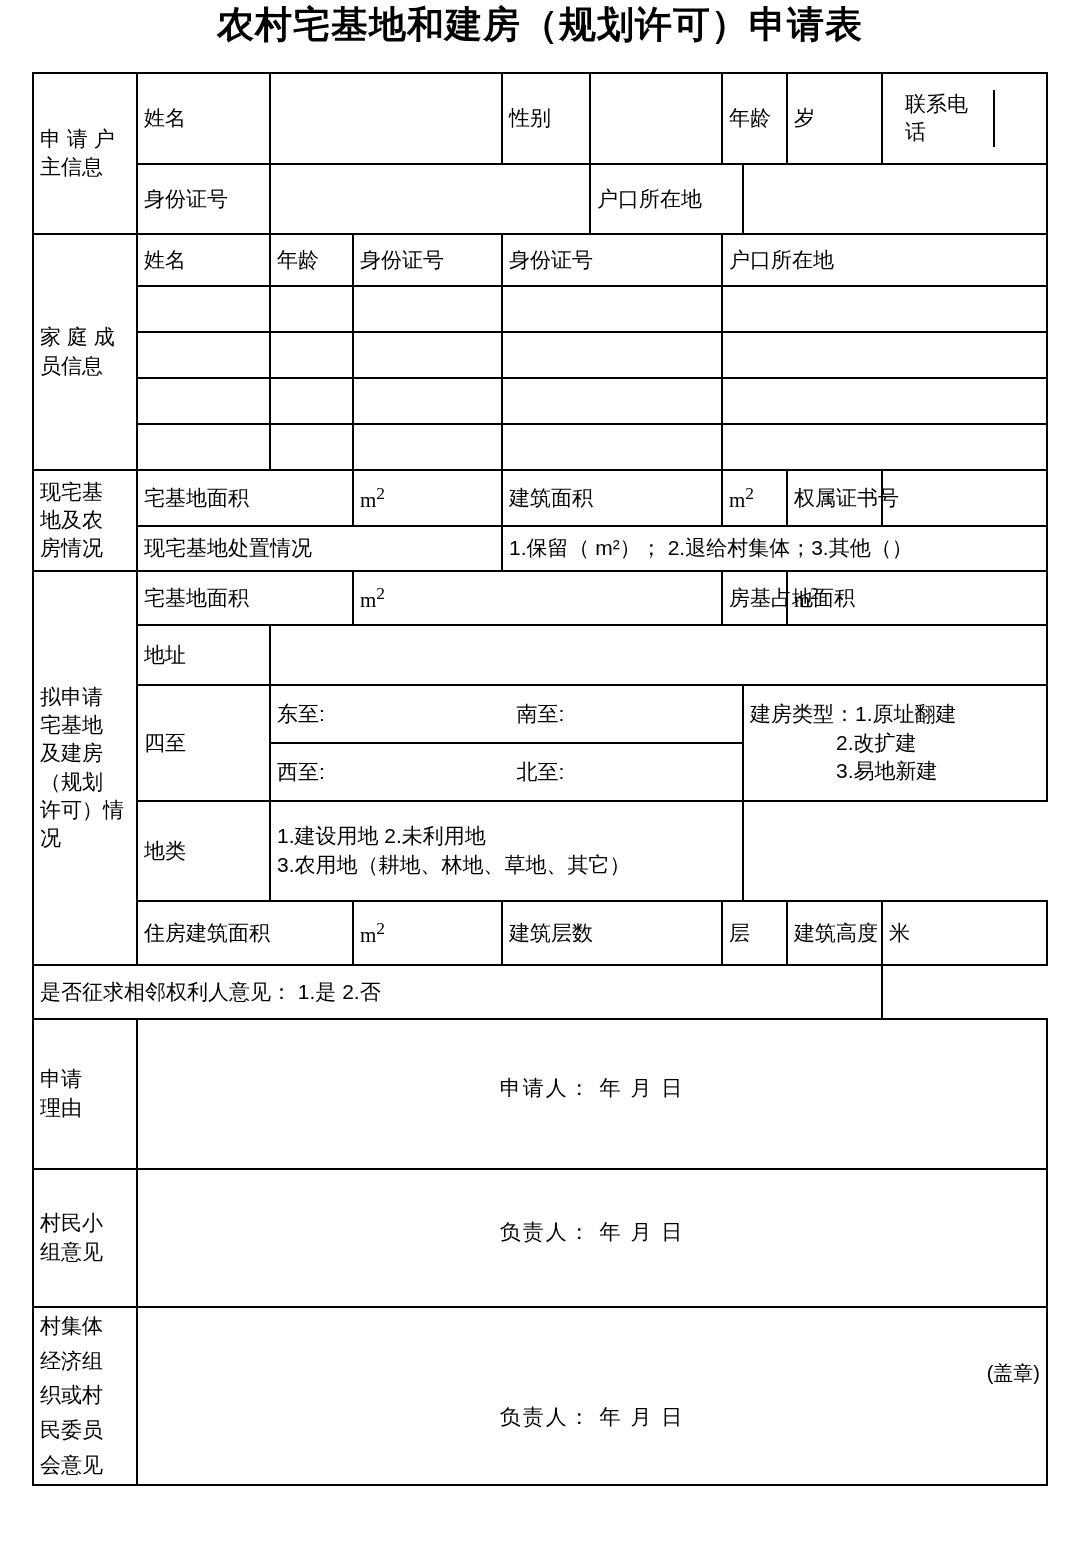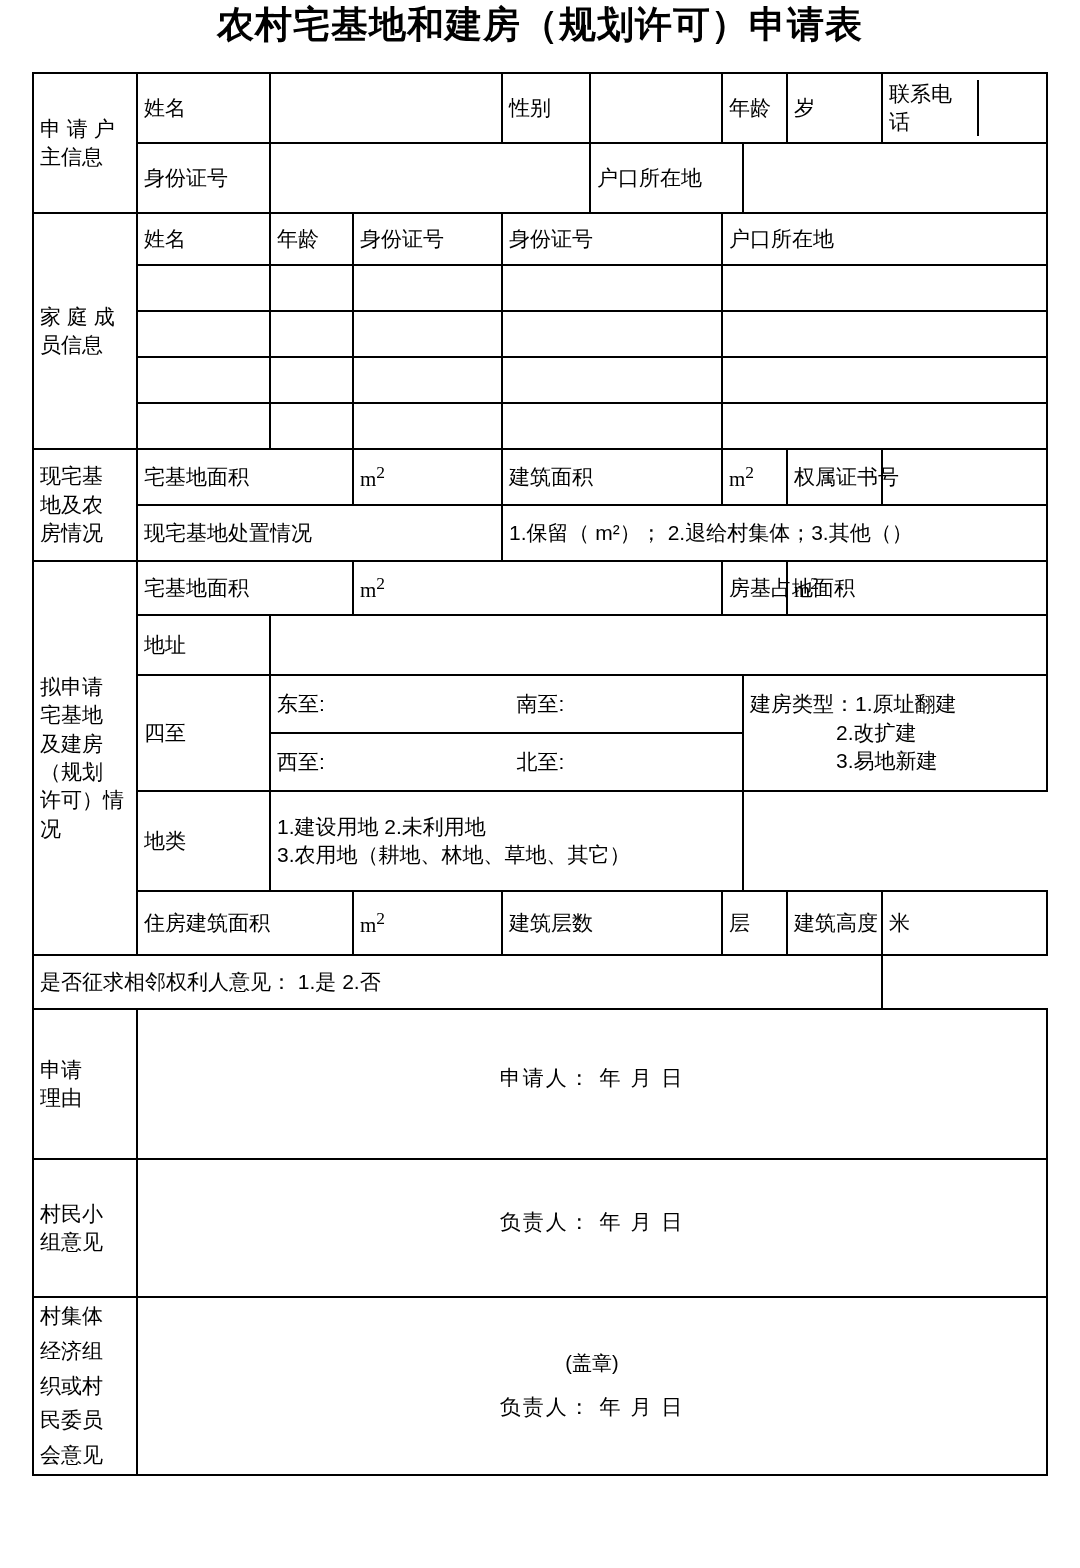--- a/index.html
+++ b/index.html
@@ -63,21 +63,21 @@
     height: 150px;
     vertical-align: bottom;
     position: relative;
   }
   .signline {
     text-align: center;
     padding-bottom: 12px;
     font-size: 21px;
     letter-spacing: 2px;
   }
-  .stamp { text-align: center; font-size: 20px; }
+  .stamp { text-align: right; font-size: 20px; }
 
   .buildtype {
     font-size: 21px;
     line-height: 2.0;
     padding: 6px 10px;
   }
   .buildtype .l2, .buildtype .l3 { padding-left: 86px; }
 
   .dashrow { font-size: 21px; }
 
@@ -127,21 +127,21 @@
       <td rowspan="2" class="sidelabel">
         <span>申 请 户</span>
         <span>主信息</span>
       </td>
       <td style="height:70px">姓名</td>
       <td colspan="2"></td>
       <td>性别</td>
       <td></td>
       <td colspan="2" class="ctr"><span>年龄</span></td>
       <td class="rt">岁</td>
-      <td style="padding:0">
+      <td style="padding:16px">
         <table style="width:100%;border-collapse:collapse;table-layout:fixed">
           <tbody>
                 <tr>
             <td style="border:none;border-right:2px solid #000;width:95px;padding:0 6px;font-size:21px">联系电话</td>
             <td style="border:none;padding:0 6px"></td>
           </tr>
         </tbody>
             </table>
       </td>
     </tr>
@@ -203,21 +203,21 @@
         <span>m<sup>2</sup></span>
       </td>
       <td colspan="2">建筑面积</td>
       <td colspan="2" class="unit">
         <span>m<sup>2</sup></span>
       </td>
       <td style="white-space:nowrap">权属证书号</td>
       <td></td>
     </tr>
     <tr>
-      <td colspan="3" style="height:56px">现宅基地处置情况</td>
+      <td colspan="3" style="height:45px">现宅基地处置情况</td>
       <td colspan="6" class="dashrow">1.保留（        m²）；   2.退给村集体；3.其他（）</td>
     </tr>
 
     <tr>
       <td rowspan="6" class="sidelabel">
         <span>拟申请</span>
         <span>宅基地</span>
         <span>及建房</span>
         <span>（规划</span>
         <span>许可）情</span>

